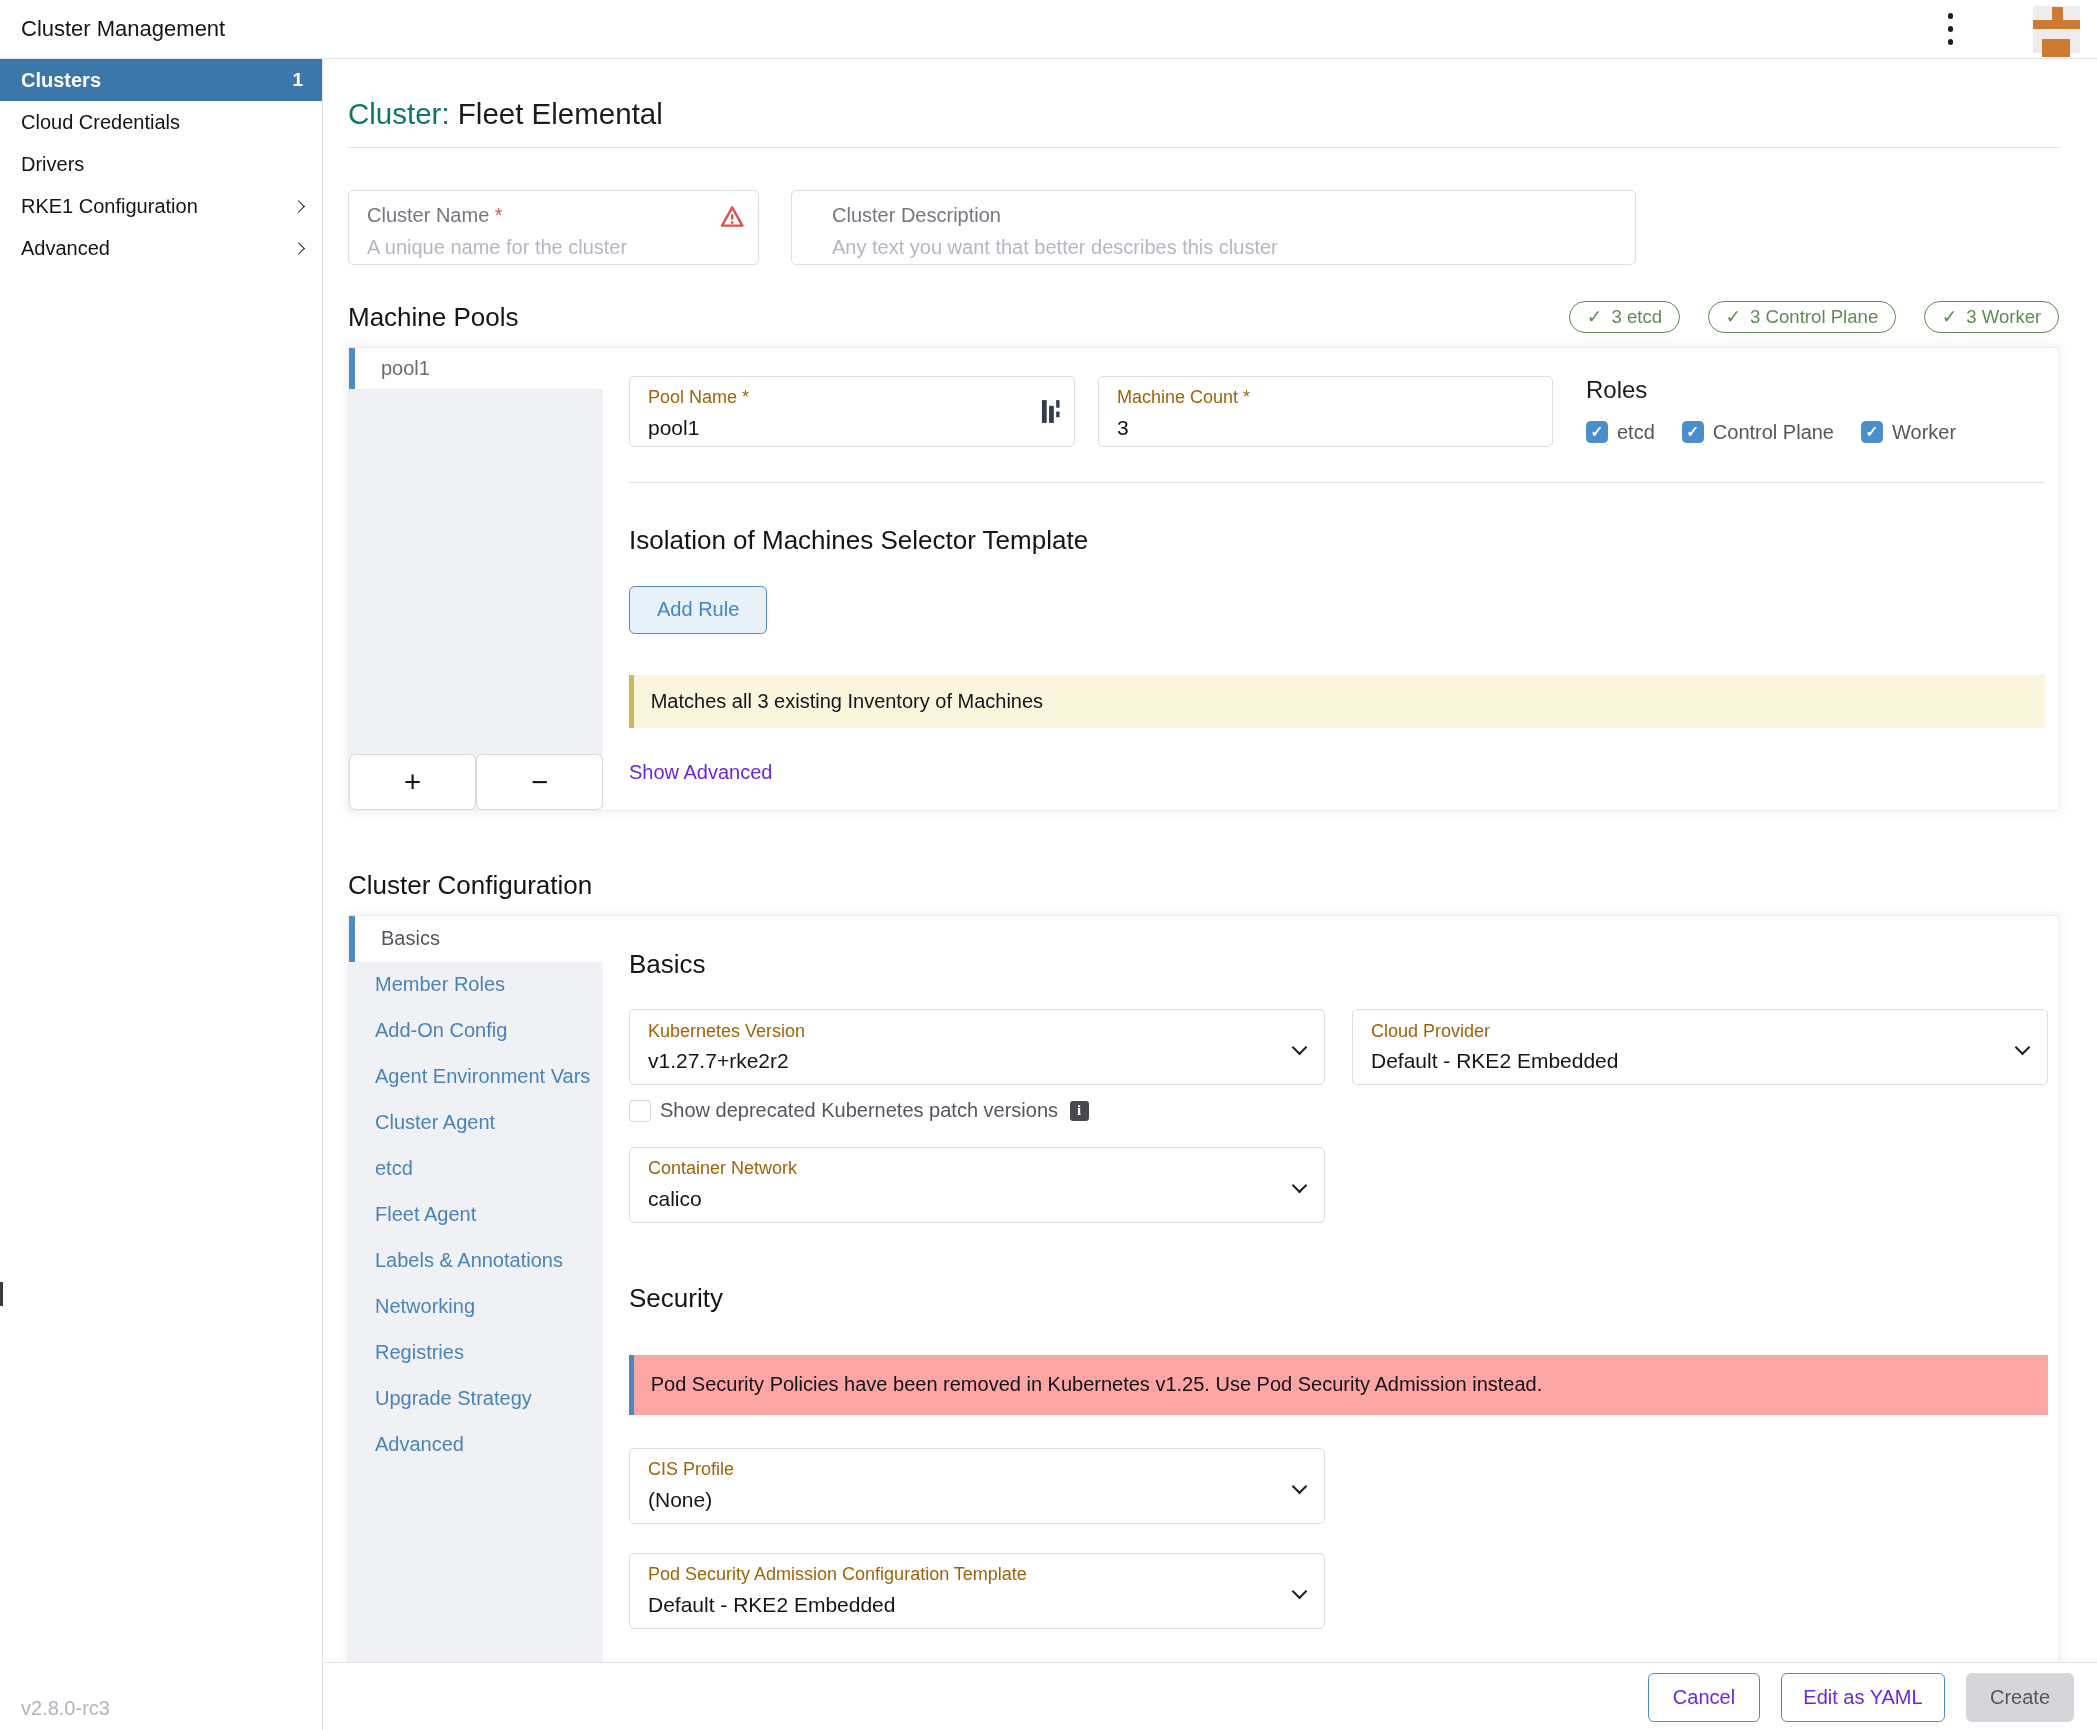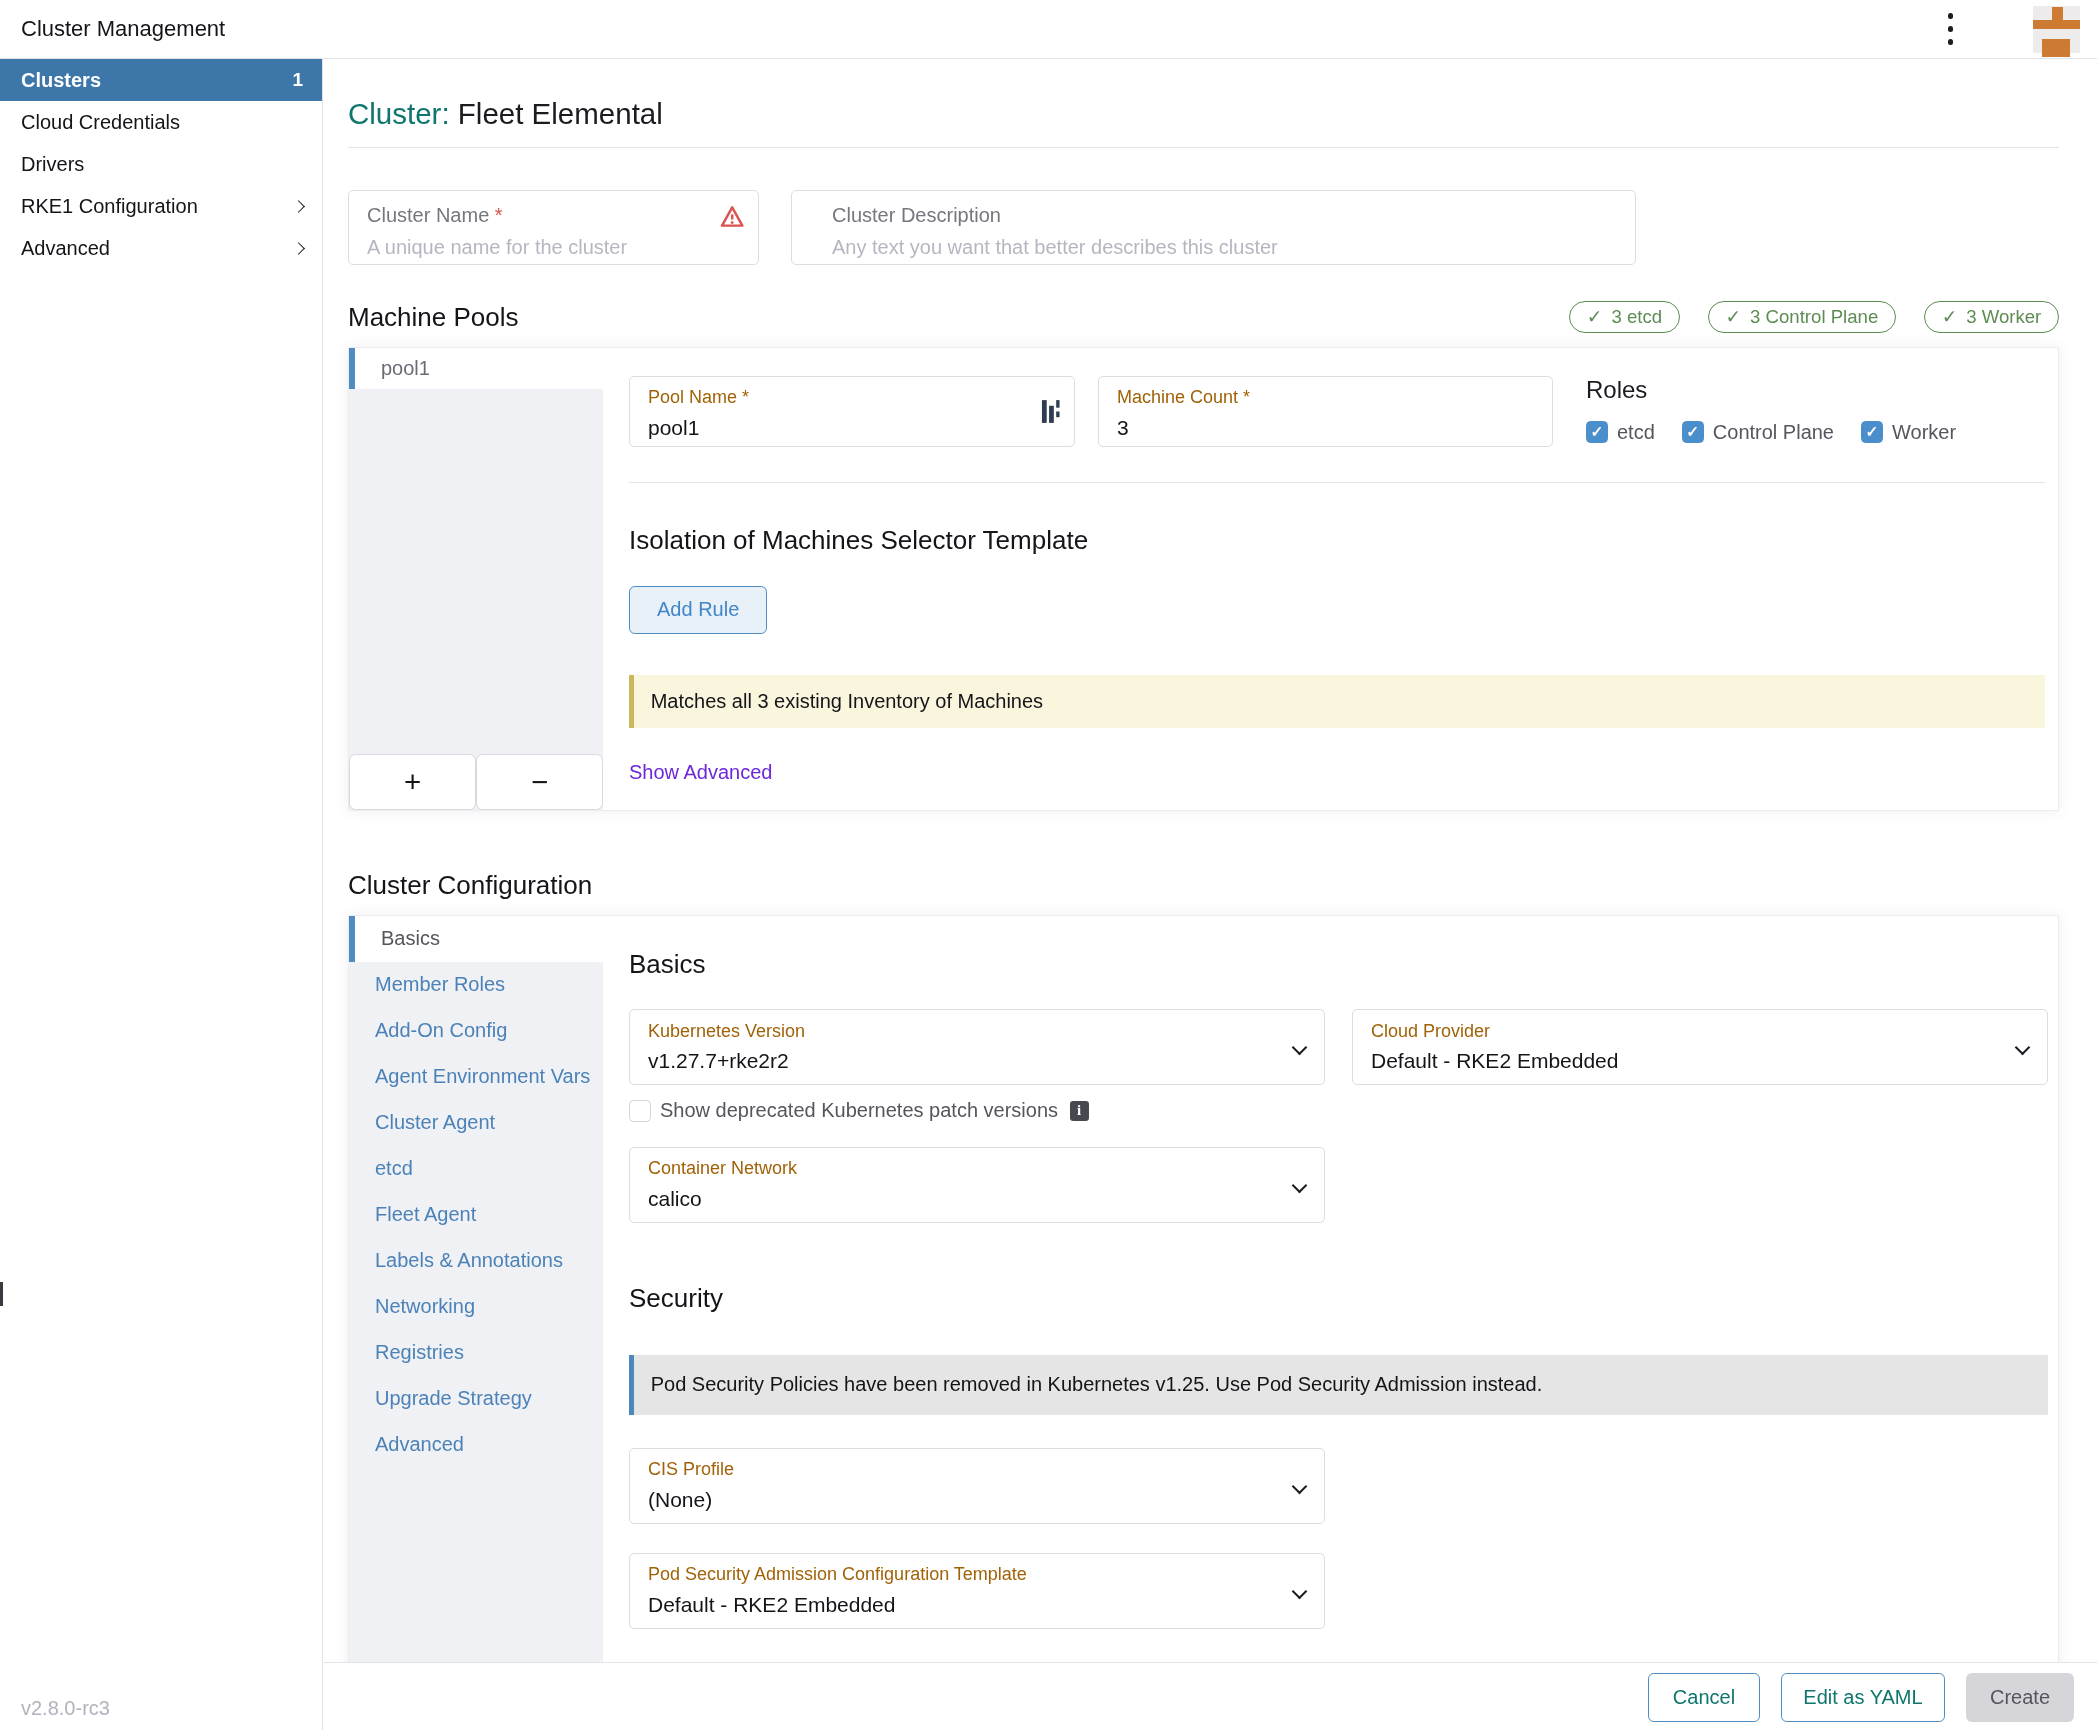--- a/index.html
+++ b/index.html
@@ -109,21 +109,21 @@
   .cb.on { background:#4a8ecb; border-color:#4a8ecb; color:#fff; font-size:15.4px; font-weight:bold; }
   .cblabel { font-size:20px; color:#55555e; }
   .hr-soft { border-top:1.3px solid #e2e2e8; margin-top:35px; }
   .inv-h { margin-top:42px; }
   .addrule {
     margin-top:29.5px; display:inline-block; padding:11.5px 27px; font-size:20px; color:#4186c6;
     background:#e8f0f8; border:1.3px solid #4f8cc0; border-radius:5.8px; cursor:pointer;
   }
   .banner { margin-top:41px; display:flex; align-items:center; font-size:20px; color:#141419; }
   .banner.yellow { background:#faf6dd; border-left:5.8px solid #cdb75c; height:53px; padding-left:16.7px; }
-  .banner.blue { background:#e5e5e5; border-left:5.8px solid #4e86be; height:60px; padding-left:16.7px; }
+  .banner.blue { background:#fca5a5; border-left:5.8px solid #4e86be; height:60px; padding-left:16.7px; }
   .link { color:#6d28d9; font-size:20px; cursor:pointer; display:inline-block; }
   .showadv { margin-top:33px; }
   
   .cc-h { margin-top:59px; }
   .cfgnav-item {
     height:46px; display:flex; align-items:center; padding-left:26px;
     font-size:20px; color:#4b82b8; cursor:pointer;
   }
   .cfgnav-item.active {
     background:#fff; border-left:6.4px solid #4f8cc0; color:#55555e; padding-left:26px; height:46px;
@@ -141,21 +141,21 @@
   .mt38 { margin-top:24.4px; } .mt46 { margin-top:29.5px; } .mt52 { margin-top:33px; }
   .sec-h { margin-top:60px; }
   .pni-row { margin-top:40px; }
   
   .footer {
     position:absolute; left:324px; right:0; bottom:0; height:69px; background:#fff;
     border-top:1.3px solid #e2e2e8; display:flex; align-items:center; justify-content:flex-end;
     gap:21px; padding-right:23px; z-index:5;
   }
   .btn { height:49px; border-radius:5.8px; font-size:20px; display:flex; align-items:center; justify-content:center; cursor:pointer; font-family:"Liberation Sans",sans-serif; }
-  .btn.outline { background:#fff; border:1.3px solid #4f8cc0; color:#0f766e; }
+  .btn.outline { background:#fff; border:1.3px solid #4f8cc0; color:#6d28d9; }
   .btn.gray { background:#d6d6da; border:0; color:#55555e; }
   .w-cancel { width:112px; } .w-yaml { width:164px; } .w-create { width:108px; }
 </style>
 </head>
 <body>
 
 <header class="topbar">
   <div class="topbar-title">Cluster Management</div>
   <div class="topbar-right">
     <div class="kebab">

